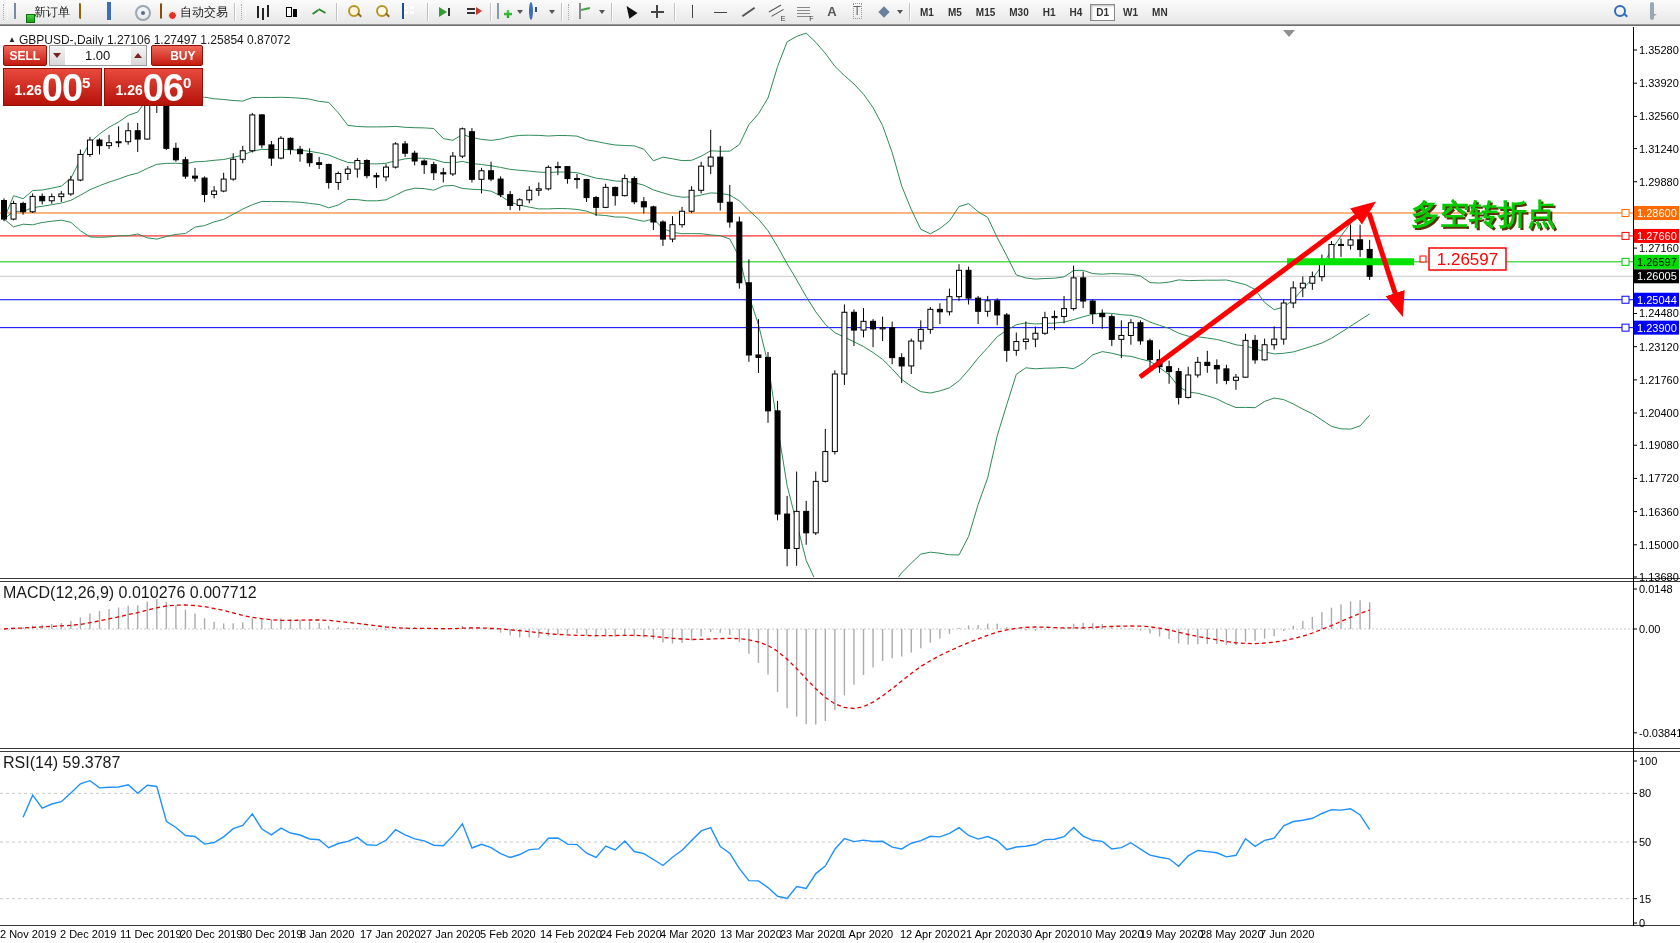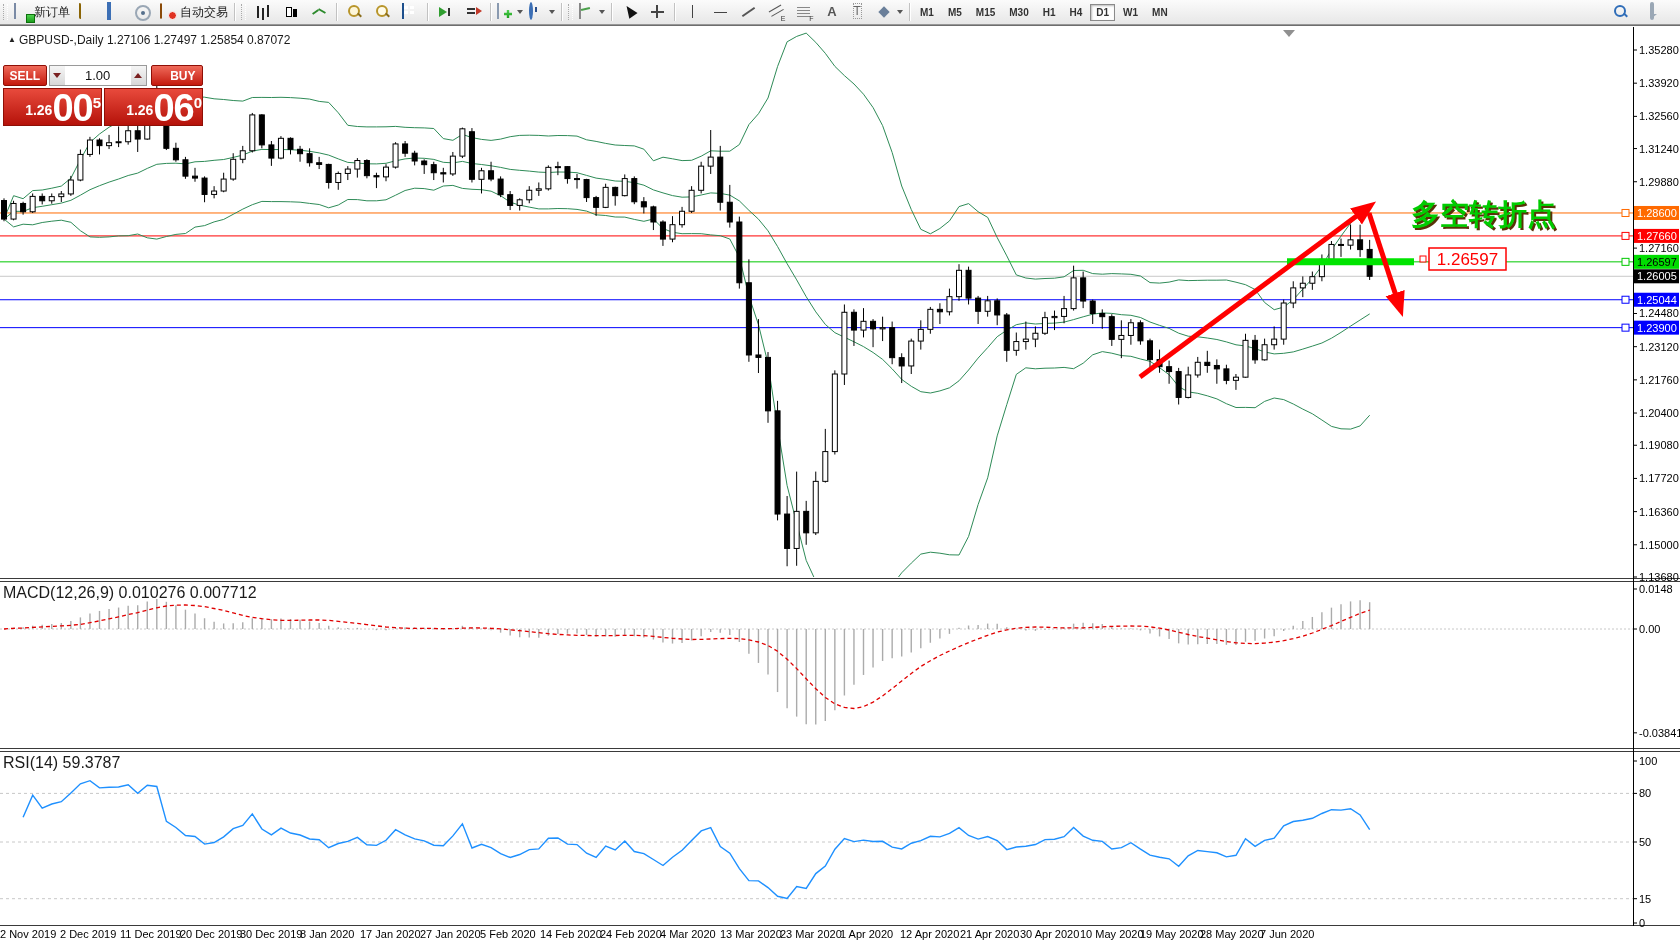--- a/index.html
+++ b/index.html
@@ -74,32 +74,32 @@
 
   
   #chart-wrap{position:absolute;left:0;top:25px;width:1680px;height:918px;background:#fff;border-top:1px solid #6e6e6e;}
   #svg{position:absolute;left:0;top:-25px;}
 
   #symbol-header{position:absolute;left:8px;top:7px;font-size:12px;color:#1a1a1a;}
   #symbol-header .tri{font-size:8px;vertical-align:2px;color:#222;margin-right:3px;}
 
   
   #trade{position:absolute;left:3px;top:19px;width:200px;height:62px;font-family:"Liberation Sans",sans-serif;}
-  #trade .row1{display:flex;height:21px;margin-top:20px;}
+  #trade .row1{display:flex;height:21px;}
   .tradebtn{background:linear-gradient(#ef6a5a,#c41a0e);color:#fff;font-size:12px;font-weight:bold;
     border:1px solid #8f0f06;border-radius:2px;display:flex;align-items:center;justify-content:center;}
   #sell-btn{width:52px;}
   #buy-btn{width:48px;margin-left:2px;padding-left:12px;}
   #vol-box{display:flex;margin:0 2px;border:1px solid #9a9a9a;background:#fff;justify-content:flex-end;}
   .spin{width:15px;background:linear-gradient(#f5f5f5,#d8d8d8);display:flex;align-items:center;justify-content:center;border:0;}
   .spin .up{width:0;height:0;border-left:4px solid transparent;border-right:4px solid transparent;border-bottom:5px solid #7a2020;}
   .spin .dn{width:0;height:0;border-left:4px solid transparent;border-right:4px solid transparent;border-top:5px solid #7a2020;}
   #vol-input{width:62px;border:0;text-align:center;font-size:13px;outline:none;color:#111;}
   #trade .row2{display:flex;height:38px;margin-top:2px;}
-  .pricecell{flex:1;background:linear-gradient(#e84a3c,#b5120a);color:#fff;display:flex;align-items:flex-end;justify-content:flex-end;
+  .pricecell{flex:1;background:linear-gradient(#e84a3c,#b5120a);color:#fff;display:flex;align-items:flex-end;justify-content:center;
     border:1px solid #8f0f06;padding-bottom:2px;}
   .pricecell.left{margin-right:2px;}
   .p-small{font-size:14px;font-weight:bold;line-height:26px;}
   .p-big{font-size:38px;font-weight:bold;line-height:30px;letter-spacing:-1px;}
   .p-sup{font-size:15px;font-weight:bold;line-height:40px;vertical-align:top;}
 
   .panel-label{position:absolute;font-size:16px;color:#1a1a1a;}
   #macd-label{left:3px;top:558px;}
   #rsi-label{left:3px;top:728px;}
 </style>

